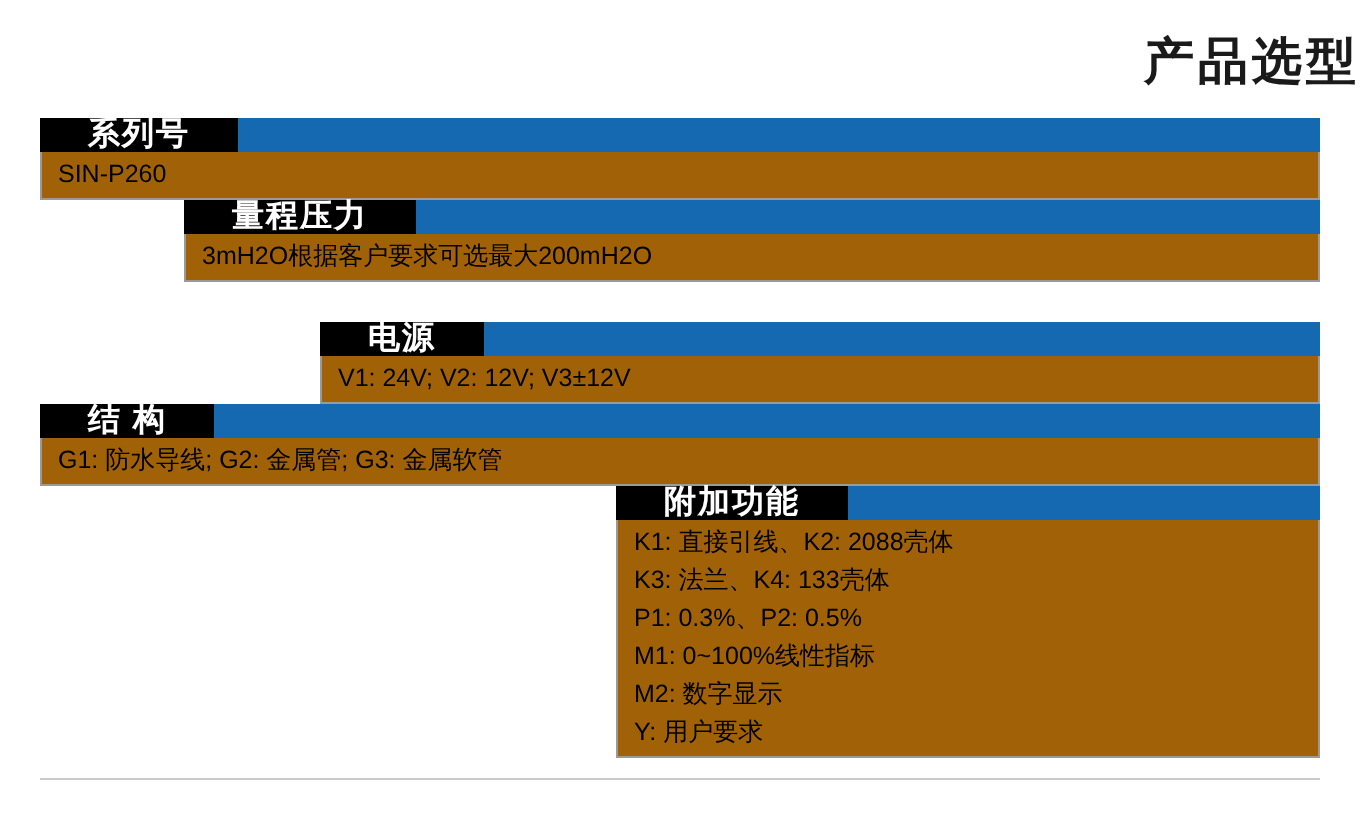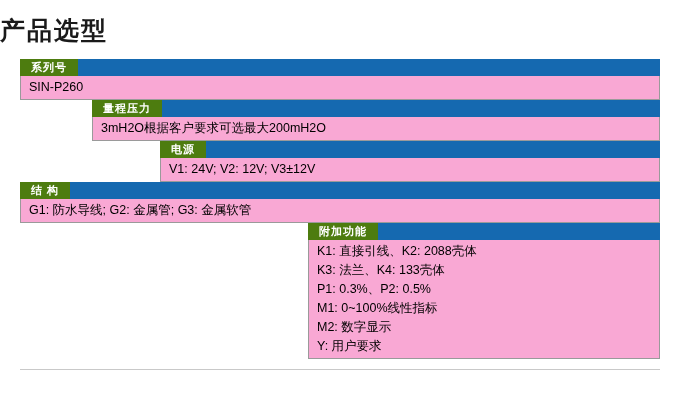--- a/index.html
+++ b/index.html
@@ -9,41 +9,41 @@
   body {
     width: 680px;
     height: 413px;
     background: #ffffff;
     font-family: "Liberation Sans", sans-serif;
     color: #000;
     position: relative;
     overflow: hidden;
   }
   .page-title {
-    text-align: left;
+    text-align: right;
     font-size: 25px;
     font-weight: bold;
     letter-spacing: 2px;
     margin-top: 14px;
     margin-bottom: 12px;
     color: #1a1a1a;
   }
   .diagram {
     position: relative;
     width: 640px;
     margin: 0 auto;
   }
   .bar {
-    background: #4d7c0f;
+    background: #000000;
     color: #ffffff;
-    font-size: 11px;
+    font-size: 16px;
     font-weight: bold;
     line-height: 17px;
     height: 17px;
-    padding: 0 11px;
+    padding: 0 24px;
     box-sizing: border-box;
     letter-spacing: 1px;
     display: inline-block;
     white-space: nowrap;
   }
   .bar-wrap {
     display: flex;
     align-items: stretch;
   }
   .bar-tail {
@@ -52,36 +52,36 @@
     height: 17px;
   }
   .content {
     border-left: 1px solid #9a9a9a;
     border-right: 1px solid #9a9a9a;
     border-bottom: 1px solid #9a9a9a;
     box-sizing: border-box;
     font-size: 12.5px;
     line-height: 19px;
     padding: 2px 0 2px 0;
-    background: #f9a8d4;
+    background: #a16207;
   }
   .content .line {
     padding-left: 8px;
     white-space: nowrap;
   }
   .group {
     position: relative;
   }
   .sep {
     border-top: 1px solid #c9c9c9;
     margin: 10px 0 8px 0;
   }
   .indent-1 { margin-left: 0px; }
   .indent-2 { margin-left: 72px; border-radius: 20px; }
-  .indent-3 { margin-left: 140px; }
+  .indent-3 { margin-left: 140px; margin-top: 20px; }
   .indent-4 { margin-left: 192px; }
   .indent-5 { }
   .indent-6 { margin-left: 288px; }
 </style>
 </head>
 <body>
 
 <div class="page-title">产品选型</div>
 
 <div class="diagram">

